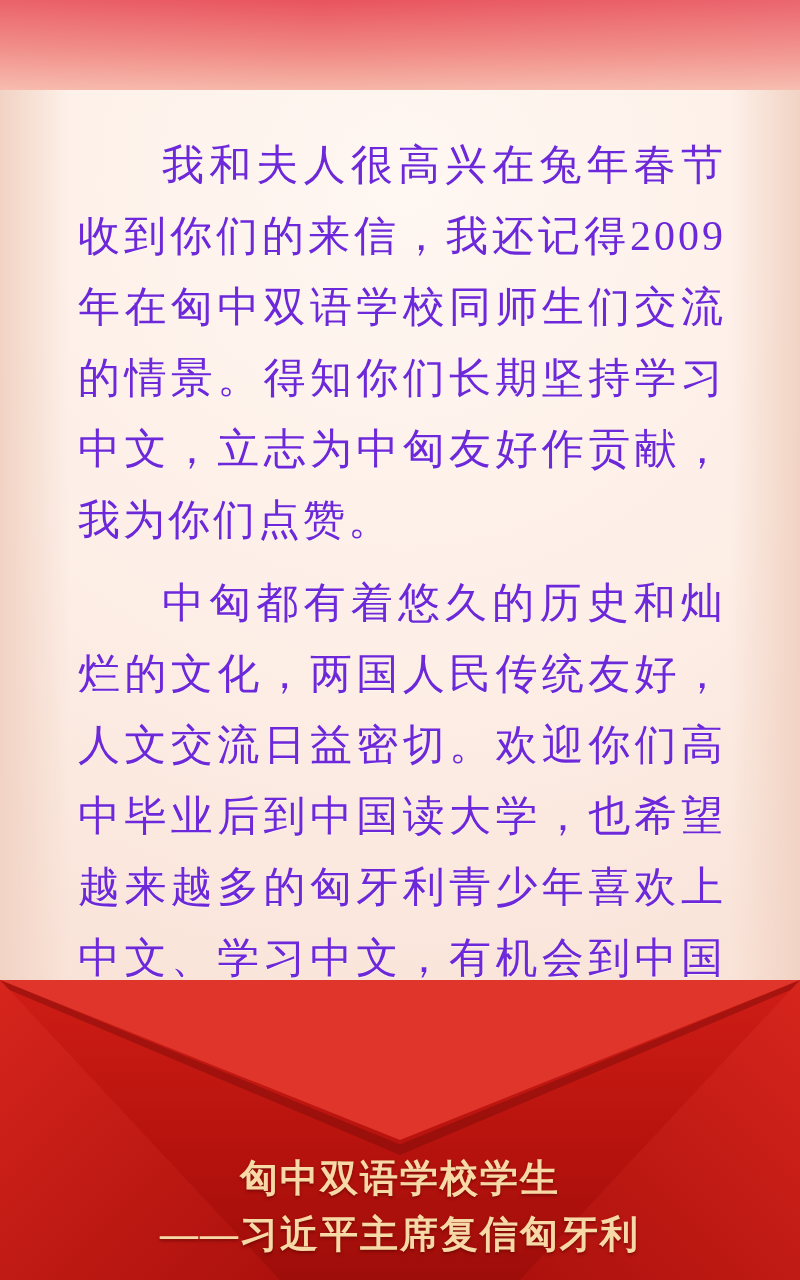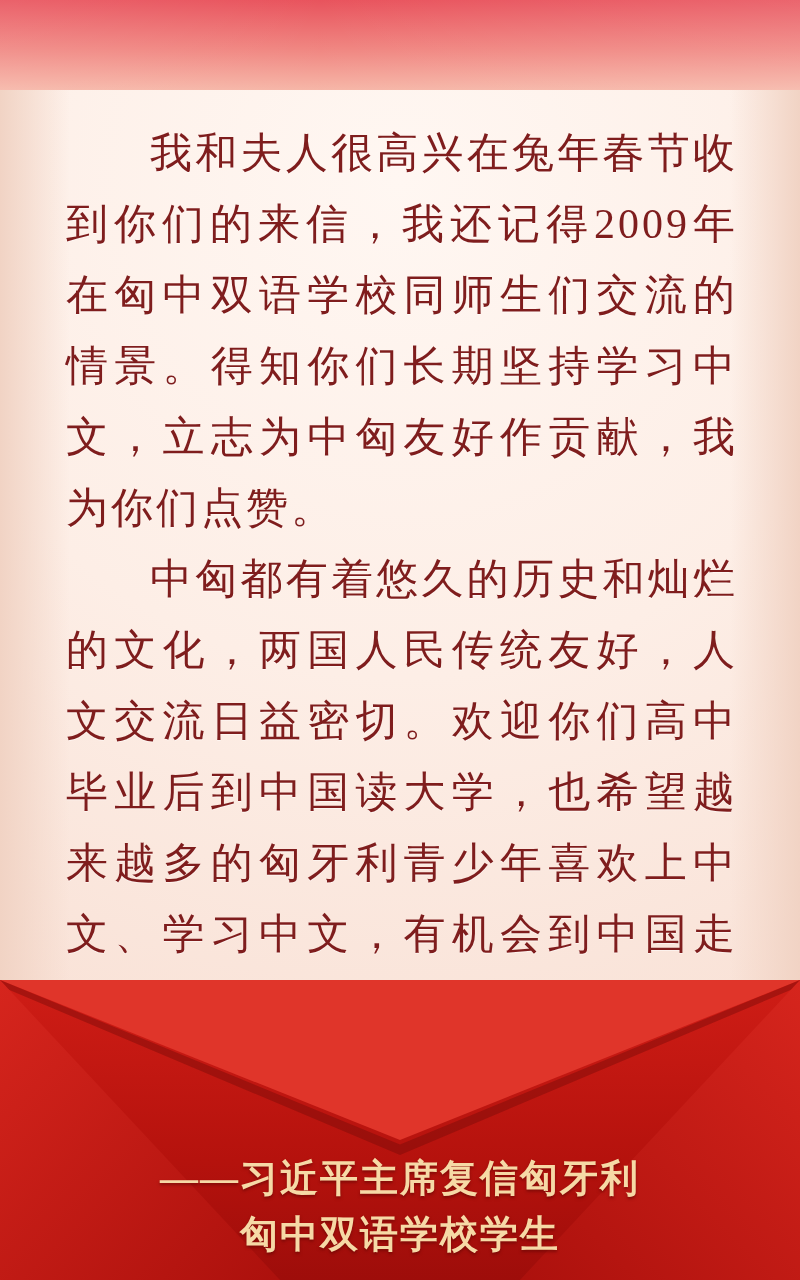--- a/index.html
+++ b/index.html
@@ -64,22 +64,22 @@
     background: linear-gradient(270deg, #f1d3c4 0%, rgba(253,238,230,0) 100%);
   }
   
   .letter {
     position: absolute;
     left: 66px;
     top: 118px;
     width: 672px;
   }
   .letter p {
-    margin: 0;
-    color: #7f1d1d;
+    margin: 12px;
+    color: #6d28d9;
     font-family: "Liberation Serif", serif;
     font-size: 42px;
     line-height: 71px;
     letter-spacing: 3px;
     text-align: justify;
     text-indent: 84px;
     text-shadow: 0 1px 0 rgba(255,255,255,0.5);
   }
   
   .bottom {
@@ -174,18 +174,18 @@
   </div>
 
   <div class="bottom">
     <div class="bottom-bg"></div>
     <div class="bottom-flap"></div>
     <div class="bottom-flap-shadow"></div>
     <div class="bottom-wing-left"></div>
     <div class="bottom-wing-right"></div>
 
     <div class="signature">
+      <div class="line">匈中双语学校学生</div>
       <div class="line dash">——习近平主席复信匈牙利</div>
-      <div class="line">匈中双语学校学生</div>
     </div>
   </div>
 
 </div>
 
 </body></html>

